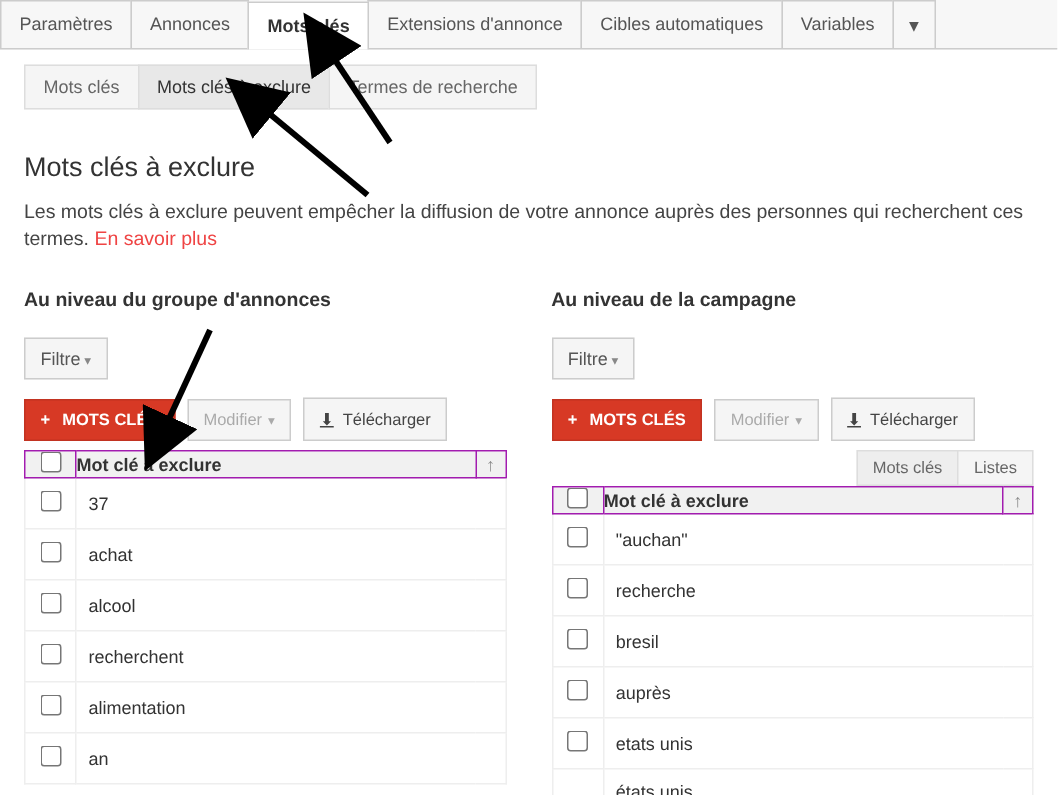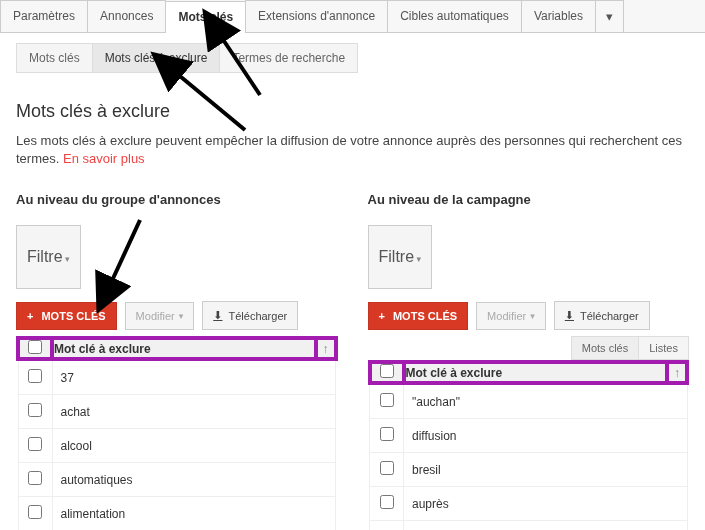--- a/index.html
+++ b/index.html
@@ -16,37 +16,37 @@
   
   .content { padding: 16px; }
   .page-title { font-size: 18px; font-weight: normal; margin: 12px 0 10px; color: #333; }
   .desc { color: #444; line-height: 1.4; margin-bottom: 24px; }
   .desc a { color: #ef4444; text-decoration: none; }
   
   .cols { display: flex; gap: 30px; }
   .col { flex: 1; }
   .col-title { font-weight: bold; font-size: 13px; margin-bottom: 18px; }
   
-  .filter-btn { display: inline-block; padding: 22px 10px; border: 1px solid #ccc; background: #f5f5f5; cursor: pointer; font-size: 16px; color: #555; margin-bottom: 12px; }
+  .filter-btn { display: inline-block; padding: 6px 10px; border: 1px solid #ccc; background: #f5f5f5; cursor: pointer; font-size: 12px; color: #555; margin-bottom: 12px; }
   .filter-btn::after { content: " ▾"; font-size: 9px; color: #888; }
   
   .toolbar { display: flex; gap: 8px; margin-bottom: 6px; align-items: center; }
   .btn { padding: 7px 10px; border: 1px solid #ccc; background: #f5f5f5; cursor: pointer; font-size: 11px; color: #444; display: inline-flex; align-items: center; gap: 4px; }
   .btn.red { background: #d73925; color: #fff; border-color: #c23321; font-weight: bold; }
   .btn.disabled { color: #aaa; cursor: default; }
   .plus::before { content: "+"; font-weight: bold; margin-right: 4px; }
   .caret::after { content: " ▾"; font-size: 9px; }
   .dl-icon::before { content: "⬇"; font-size: 11px; text-decoration: underline; margin-right: 2px; }
   
   .mini-tabs { display: flex; justify-content: flex-end; margin-top: 4px; }
   .mini-tab { padding: 5px 10px; border: 1px solid #ddd; background: #f5f5f5; font-size: 11px; color: #666; cursor: pointer; margin-left: -1px; }
   .mini-tab.active { background: #eee; }
   
   table { width: 100%; border-collapse: collapse; }
-  th { background: #f1f1f1; border: 4px solid #a21caf; padding: 0; text-align: left; font-size: 12px; font-weight: bold; color: #333; }
+  th { background: #f1f1f1; border: 1px solid #a21caf; padding: 0; text-align: left; font-size: 12px; font-weight: bold; color: #333; }
   th.chk { width: 34px; text-align: center; }
   th.sort { width: 20px; text-align: center; color: #888; }
   td { border: 1px solid #eee; padding: 8px; font-size: 12px; color: #333; }
   td.chk { width: 34px; text-align: center; }
   input[type=checkbox] { width: 14px; height: 14px; }
   
   .overlay { position: absolute; top: 0; left: 0; pointer-events: none; }
 </style>
 </head>
 <body>
@@ -97,21 +97,21 @@
         <tr>
               <td class="chk"><input type="checkbox" style=""></td>
               <td colspan="2">achat</td>
             </tr>
         <tr>
               <td class="chk"><input type="checkbox" style=""></td>
               <td colspan="2">alcool</td>
             </tr>
         <tr>
               <td class="chk"><input type="checkbox" style=""></td>
-              <td colspan="2">automatiques</td>
+              <td colspan="2">recherchent</td>
             </tr>
         <tr>
               <td class="chk"><input type="checkbox" style=""></td>
               <td colspan="2">alimentation</td>
             </tr>
         <tr>
               <td class="chk"><input type="checkbox" style=""></td>
               <td colspan="2">an</td>
             </tr>
       </tbody>
@@ -136,29 +136,33 @@
           <th class="chk"><input type="checkbox" style=""></th>
           <th>Mot clé à exclure</th>
           <th class="sort">↑</th>
         </tr>
         <tr>
               <td class="chk"><input type="checkbox" style=""></td>
               <td colspan="2">"auchan"</td>
             </tr>
         <tr>
               <td class="chk"><input type="checkbox" style=""></td>
-              <td colspan="2">diffusion</td>
+              <td colspan="2">recherche</td>
             </tr>
         <tr>
               <td class="chk"><input type="checkbox" style=""></td>
               <td colspan="2">bresil</td>
             </tr>
         <tr>
               <td class="chk"><input type="checkbox" style=""></td>
               <td colspan="2">auprès</td>
+            </tr>
+        <tr>
+              <td class="chk"><input type="checkbox" style=""></td>
+              <td colspan="2">etats unis</td>
             </tr>
         <tr>
               <td class="chk"></td>
               <td colspan="2">états unis</td>
             </tr>
       </tbody>
         </table>
     </div>
   </div>
 </div>

